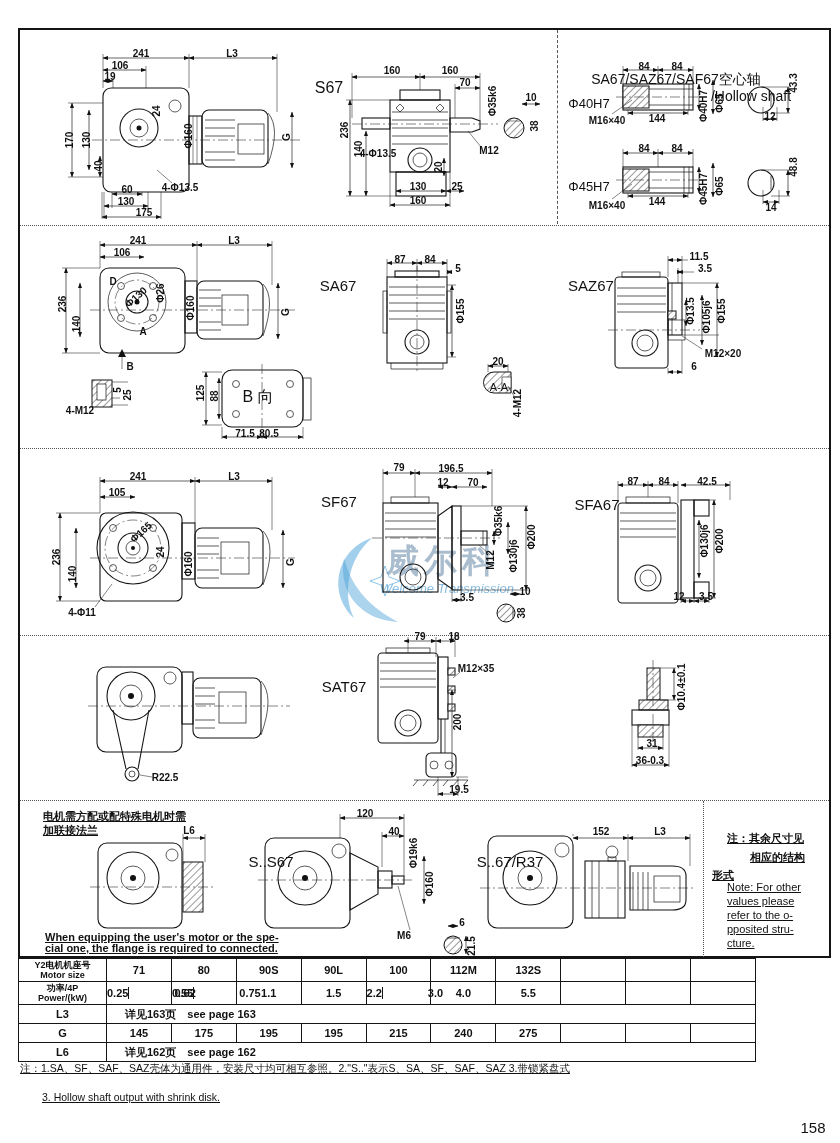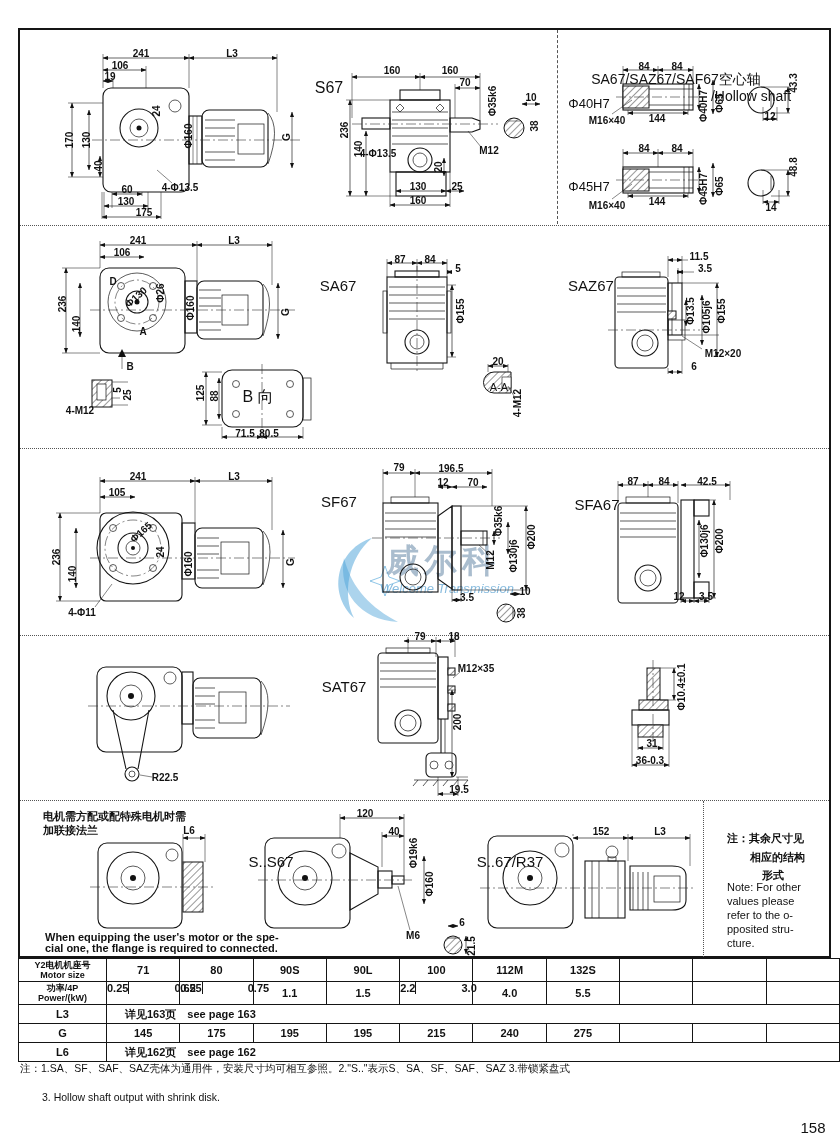--- a/index.html
+++ b/index.html
@@ -8,37 +8,37 @@
   
   .frame{position:absolute;left:18px;top:28px;width:813px;height:930px;border:2px solid #151515;box-sizing:border-box;}
   .sep-h{position:absolute;left:20px;width:809px;height:0;border-top:1.5px dotted #555;}
   .sep-v{position:absolute;width:0;}
   
   .d{position:absolute;transform:translate(-50%,-50%);font-size:10px;font-weight:700;white-space:nowrap;z-index:5;}
   .dr{transform:translate(-50%,-50%) rotate(-90deg);}
   .dg{transform:translate(-50%,-50%) rotate(-42deg);}
   .t{position:absolute;transform:translate(-50%,-50%);font-size:15px;font-weight:400;white-space:nowrap;z-index:5;margin-top:40px;}
   .t14{font-size:14px;} .t13{font-size:13px;} .t12{font-size:16px;} .t11{font-size:11px;}
-  .tl{position:absolute;font-size:11px;white-space:nowrap;z-index:5;}
+  .tl{position:absolute;font-size:11px;white-space:nowrap;z-index:5;text-decoration:underline;}
   .b{font-weight:700;}
   svg.art{position:absolute;left:0;top:0;z-index:2;}
   
   .wm{position:absolute;left:308px;top:420px;font-size:215px;font-weight:700;line-height:1;
       letter-spacing:-6px;color:rgba(150,155,160,0.25);z-index:1;}
   .wm-cn{position:absolute;transform:translate(-50%,-50%);left:443px;top:561px;font-size:33px;font-weight:700;
       letter-spacing:5px;color:rgba(100,135,165,0.55);z-index:1;white-space:nowrap;}
   .wm-en{position:absolute;transform:translate(-50%,-50%);left:447px;top:588px;font-size:13px;font-style:italic;
       color:rgba(70,150,205,0.65);z-index:1;white-space:nowrap;}
   
-  #spec-table{position:absolute;left:18px;top:958px;width:822px;border-collapse:collapse;z-index:4;
+  #spec-table{position:absolute;left:18px;top:958px;width:738px;border-collapse:collapse;z-index:4;
       font-size:11px;font-weight:700;table-layout:fixed;}
   #spec-table td{border:1.4px solid #151515;text-align:center;padding:0;height:18px;}
   #spec-table tr.r1 td,#spec-table tr.r2 td{height:22px;}
   .hdr2{font-size:9px;font-weight:700;line-height:1.15;}
-  .split{display:flex;width:100%;height:100%;align-items:flex-start;gap:45px;}
+  .split{display:flex;width:100%;height:100%;align-items:center;gap:45px;}
   .split span{flex:1;}
   .split span:first-child{border-right:1.4px solid #151515;}
   .spanval{text-align:left !important;padding-left:18px !important;}
   .pgnum{position:absolute;transform:translate(-50%,-50%);left:813px;top:1127px;font-size:15px;z-index:5;}
 </style>
 </head>
 <body>
 
 <div id="page">
 
@@ -603,35 +603,35 @@
   <div class="d" style="left:459px;top:789px">19.5</div>
   <div class="d dr" style="left:681px;top:687px">Φ10.4±0.1</div>
   <div class="d" style="left:652px;top:743px">31</div>
   <div class="d" style="left:650px;top:760px">36-0.3</div>
 
   <div class="d" style="left:189px;top:830px">L6</div>
   <div class="d" style="left:365px;top:813px">120</div>
   <div class="d" style="left:394px;top:831px">40</div>
   <div class="d dr" style="left:413px;top:853px">Φ19k6</div>
   <div class="d dr" style="left:429px;top:884px">Φ160</div>
-  <div class="d" style="left:413px;top:935px">M6</div>
+  <div class="d" style="left:404px;top:935px">M6</div>
   <div class="d" style="left:462px;top:922px">6</div>
   <div class="d dr" style="left:471px;top:946px">21.5</div>
 
   <div class="d" style="left:601px;top:831px">152</div>
   <div class="d" style="left:660px;top:831px">L3</div>
 
   <div class="tl b" style="left:43px;top:809px">电机需方配或配特殊电机时需</div>
   <div class="tl b" style="left:43px;top:823px">加联接法兰</div>
   <div class="tl b" style="left:45px;top:931px">When equipping the user's motor or the spe-</div>
   <div class="tl b" style="left:45px;top:942px">cial one, the flange is required to connected.</div>
 
   <div class="tl b" style="left:727px;top:831px">注：其余尺寸见</div>
   <div class="tl b" style="left:750px;top:850px">相应的结构</div>
-  <div class="tl b" style="left:762px;top:868px">形式</div>
+  <div class="tl b" style="left:712px;top:868px">形式</div>
   <div class="tl" style="left:727px;top:881px">Note: For other</div>
   <div class="tl" style="left:727px;top:895px">values please</div>
   <div class="tl" style="left:727px;top:909px">refer to the o-</div>
   <div class="tl" style="left:727px;top:923px">pposited stru-</div>
   <div class="tl" style="left:727px;top:937px">cture.</div>
 
   <table id="spec-table">
     <colgroup>
       <col style="width:88px">
         <col>

